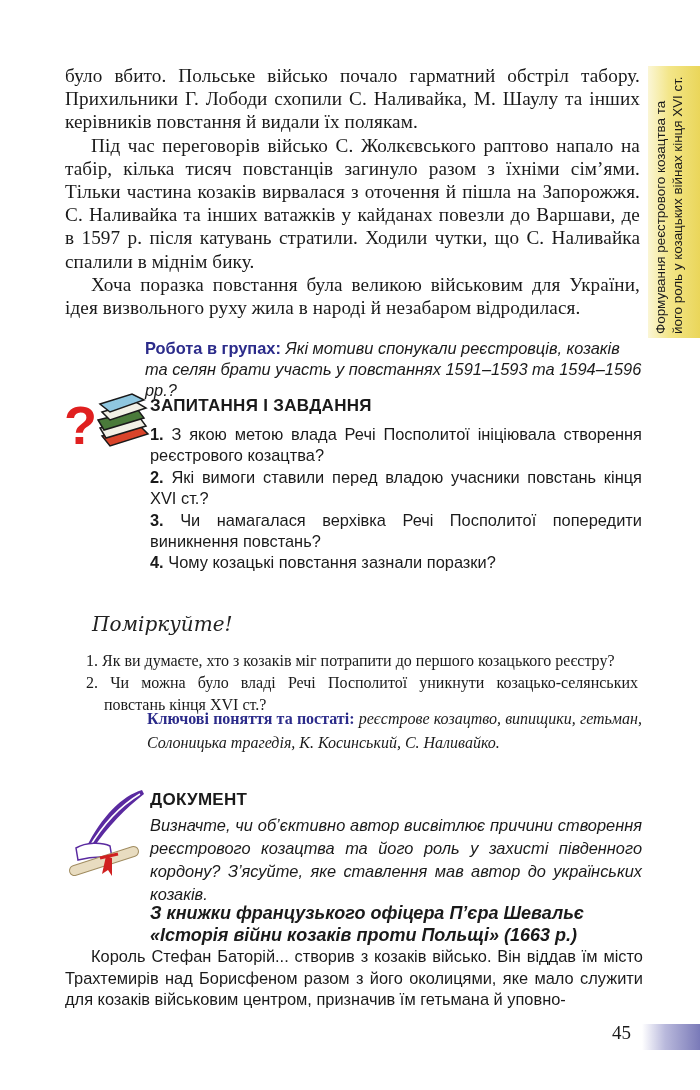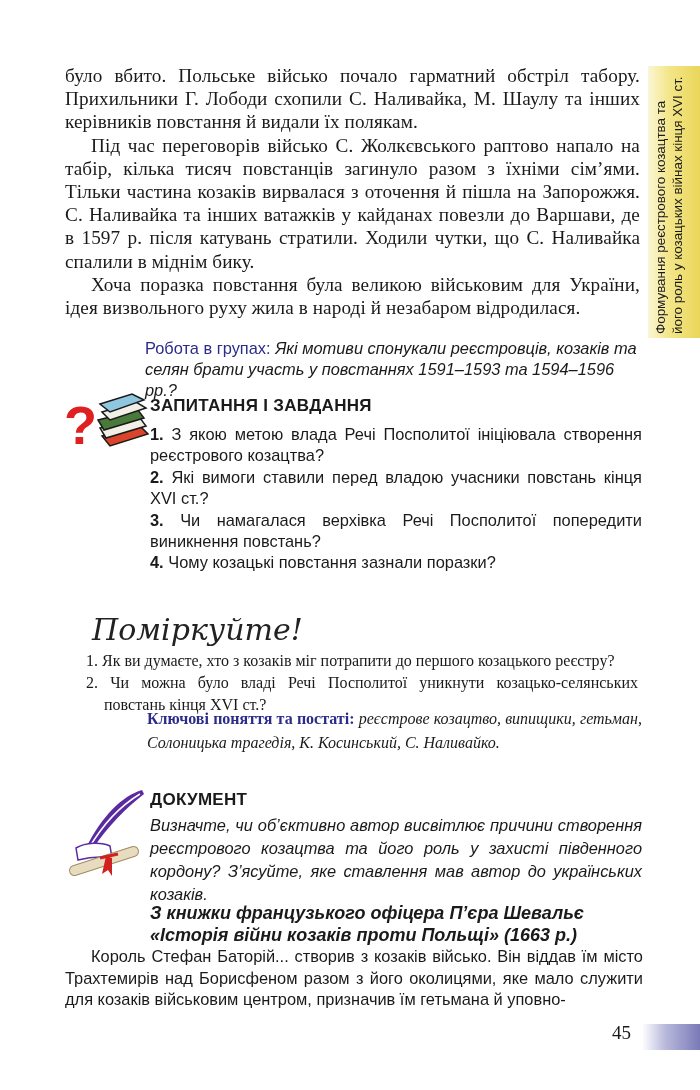--- a/index.html
+++ b/index.html
@@ -29,21 +29,21 @@
     font-family: "Liberation Sans", "DejaVu Sans", sans-serif;
     font-size: 13.4px; line-height: 17px; color: #1a1a1a; white-space: nowrap;
   }
 
   
   .group-work {
     position: absolute; left: 145px; top: 338px; width: 500px;
     font-family: "Liberation Sans", "DejaVu Sans", sans-serif;
     font-size: 16.4px; line-height: 21px;
   }
-  .group-work .label { color: #2b2b8a; font-weight: normal; }
+  .group-work .label { color: #2b2b8a; font-weight: bold; }
   .group-work .q { font-style: italic; }
 
   
   .questions-icon { position: absolute; left: 62px; top: 392px; width: 88px; height: 60px; }
   .section-title {
     position: absolute; left: 150px;
     font-family: "Liberation Sans", "DejaVu Sans", sans-serif;
     font-size: 17px; font-weight: bold; letter-spacing: 0.3px;
   }
   .questions-list {
@@ -51,21 +51,21 @@
     font-family: "Liberation Sans", "DejaVu Sans", sans-serif;
     font-size: 16.4px; line-height: 21.4px; text-align: justify;
   }
   .questions-list div { margin: 0; }
   .questions-list .num { font-weight: bold; }
 
   
   .think-title {
     position: absolute; left: 92px; top: 612px;
     font-family: "DejaVu Serif", serif; font-style: italic;
-    font-size: 30px; color: #222;
+    font-size: 20px; color: #222;
   }
   .think-list {
     position: absolute; left: 86px; top: 650px; width: 552px;
     font-family: "Liberation Serif", "DejaVu Serif", serif;
     font-size: 16px; line-height: 22px; text-align: justify;
   }
   .think-list .item { padding-left: 18px; text-indent: -18px; }
 
   .key-concepts {
     position: absolute; left: 147px; top: 707px; width: 495px;

